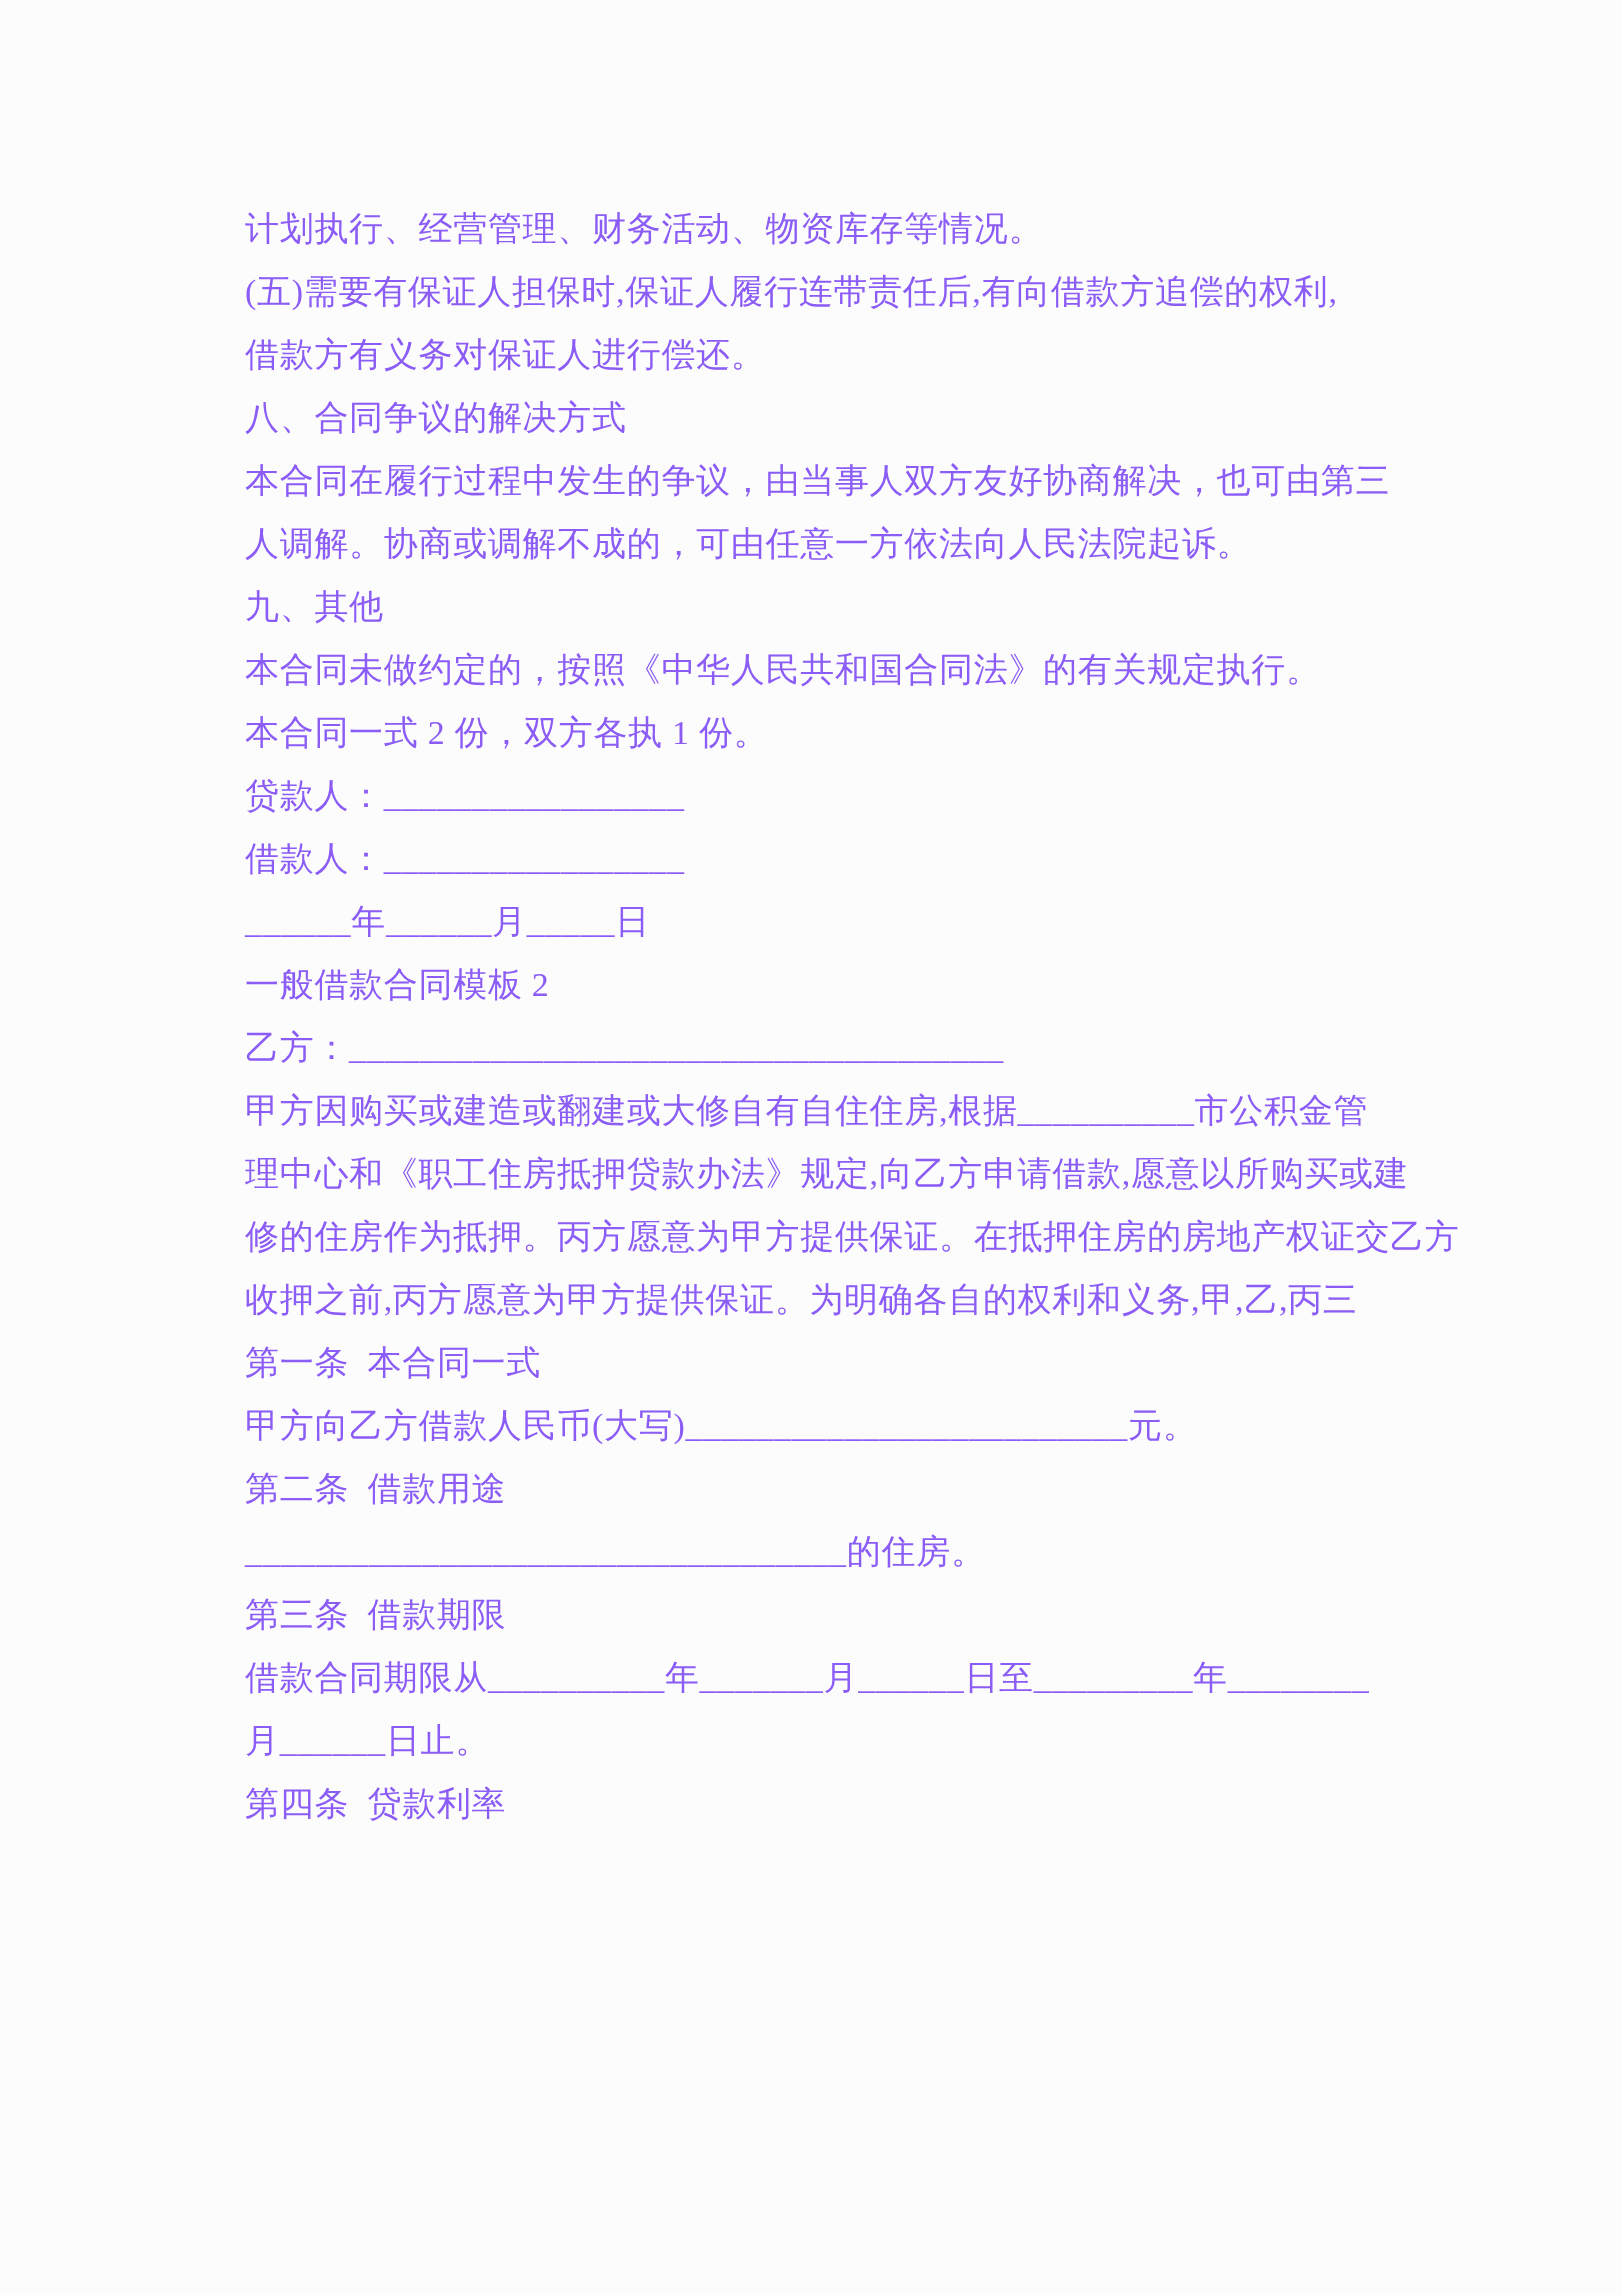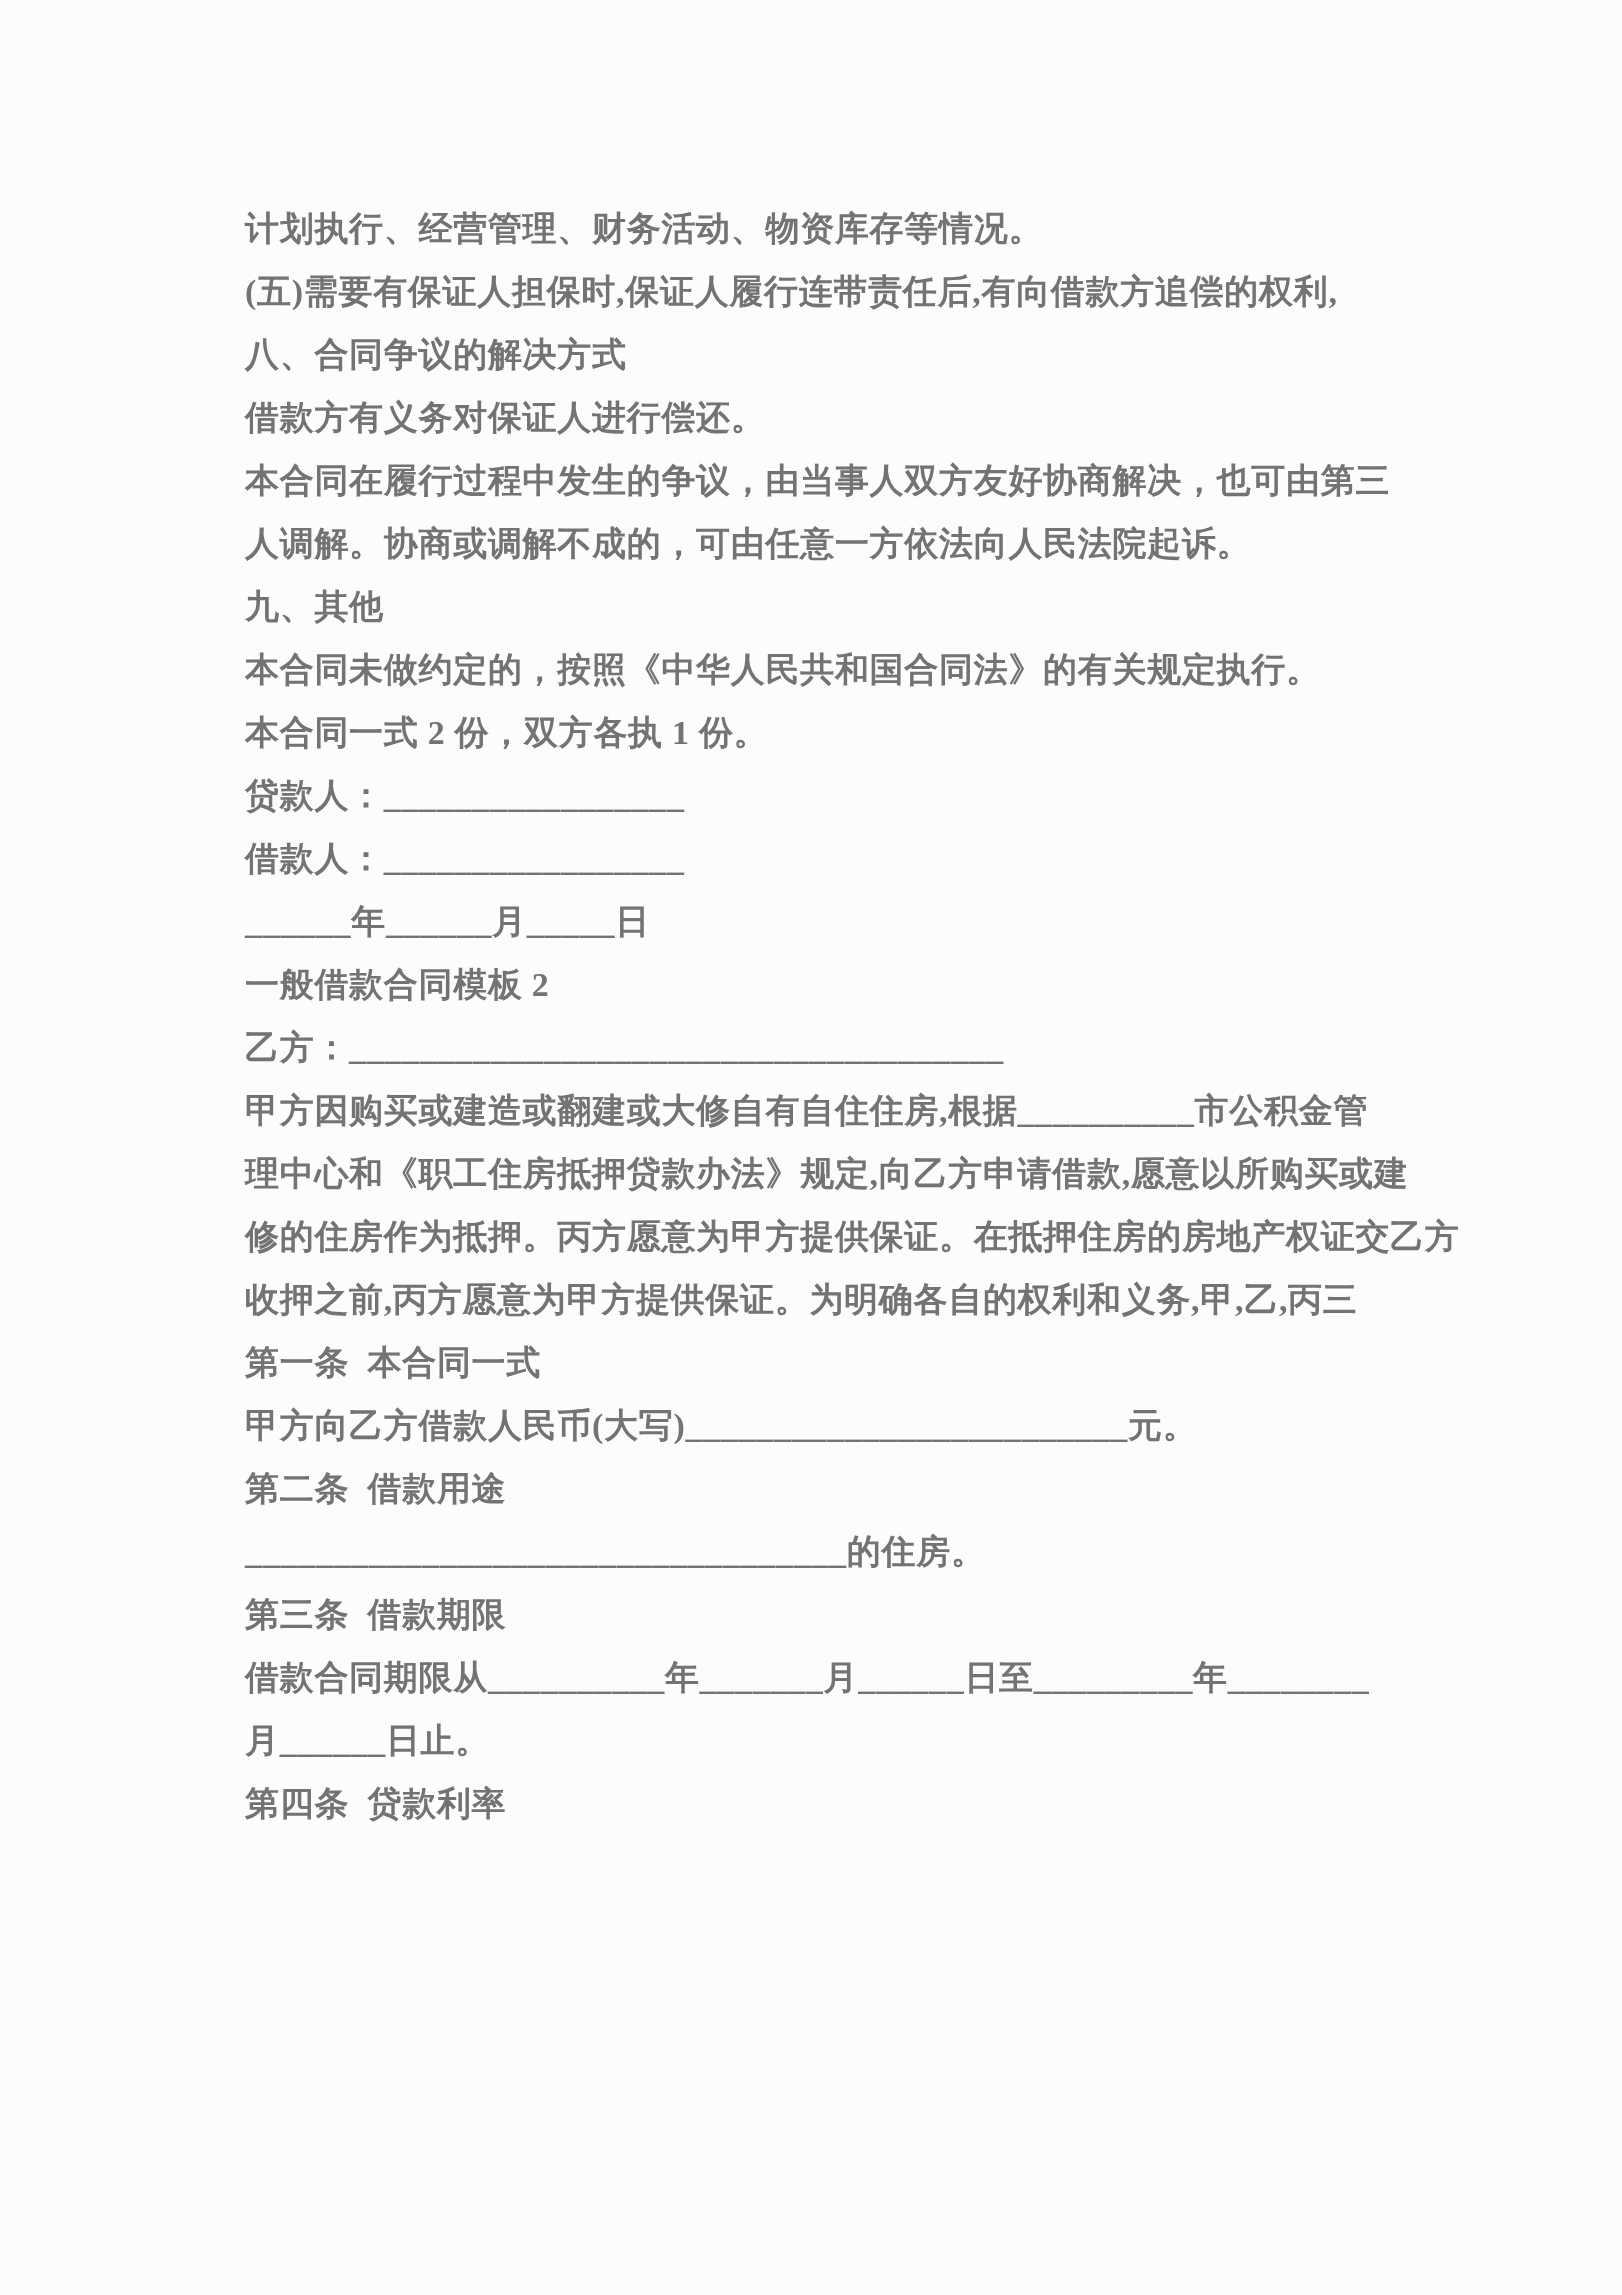--- a/index.html
+++ b/index.html
@@ -37,25 +37,25 @@
   }
   .line.spread {
     margin-left: 103px;
     letter-spacing: 18.3px;
   }
 </style>
 </head>
 <body>
 
 <div class="page" style="background: rgb(252, 252, 252);">
-  <div class="doc-body" style="color: #737373; font-weight: bold;">
+  <div class="doc-body" style="color: #8b5cf6;">
       <div class="line">计划执行、经营管理、财务活动、物资库存等情况。</div>
       <div class="line indent">(五)需要有保证人担保时,保证人履行连带责任后,有向借款方追偿的权利,</div>
+      <div class="line">借款方有义务对保证人进行偿还。</div>
       <div class="line indent">八、合同争议的解决方式</div>
-      <div class="line">借款方有义务对保证人进行偿还。</div>
       <div class="line indent">本合同在履行过程中发生的争议，由当事人双方友好协商解决，也可由第三</div>
       <div class="line">人调解。协商或调解不成的，可由任意一方依法向人民法院起诉。</div>
       <div class="line indent">九、其他</div>
       <div class="line indent">本合同未做约定的，按照《中华人民共和国合同法》的有关规定执行。</div>
       <div class="line indent">本合同一式 2 份，双方各执 1 份。</div>
       <div class="line indent">贷款人：_________________</div>
       <div class="line indent">借款人：_________________</div>
       <div class="line indent">______年______月_____日</div>
       <div class="line indent">一般借款合同模板 2</div>
       <div class="line indent">乙方：_____________________________________</div>

